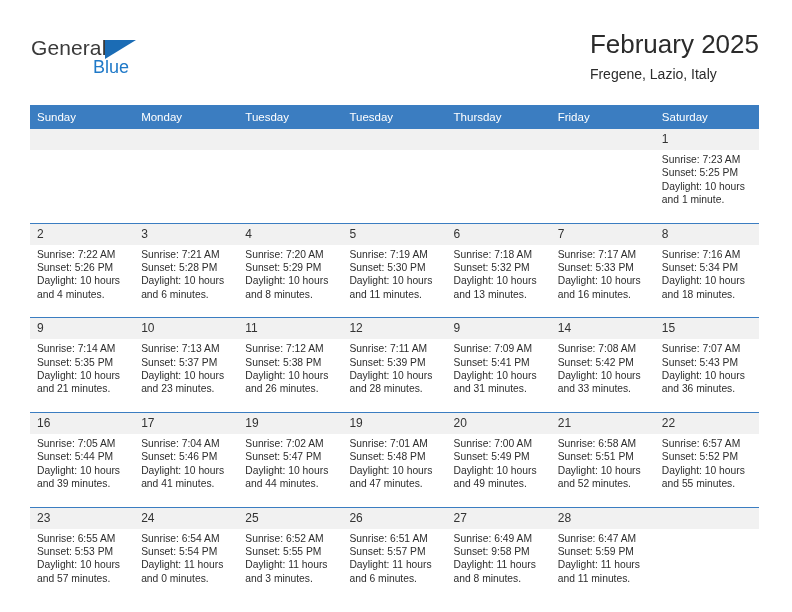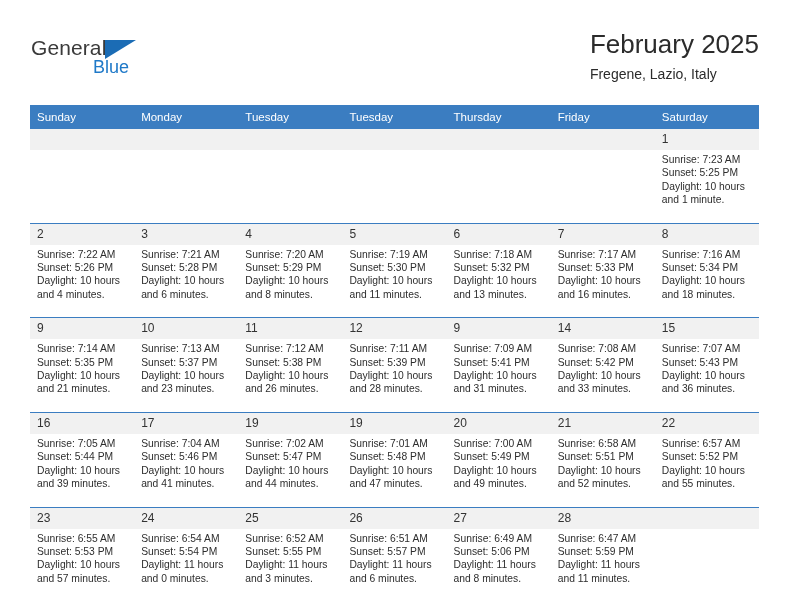--- a/index.html
+++ b/index.html
@@ -424,21 +424,21 @@
               <div>Sunrise: 6:51 AM</div>
               <div>Sunset: 5:57 PM</div>
               <div>Daylight: 11 hours</div>
               <div>and 6 minutes.</div>
             </div>
           </td>
           <td class="day-cell cell-filled">
             <div class="daynum">27</div>
             <div class="events">
               <div>Sunrise: 6:49 AM</div>
-              <div>Sunset: 5:06 PM</div>
+              <div>Sunset: 9:58 PM</div>
               <div>Daylight: 11 hours</div>
               <div>and 8 minutes.</div>
             </div>
           </td>
           <td class="day-cell cell-filled">
             <div class="daynum">28</div>
             <div class="events">
               <div>Sunrise: 6:47 AM</div>
               <div>Sunset: 5:59 PM</div>
               <div>Daylight: 11 hours</div>

